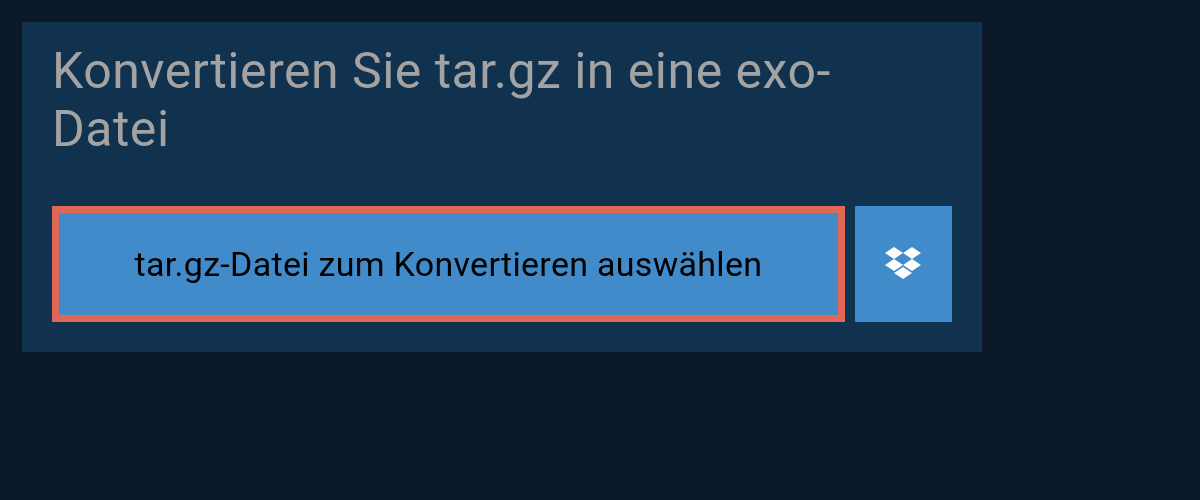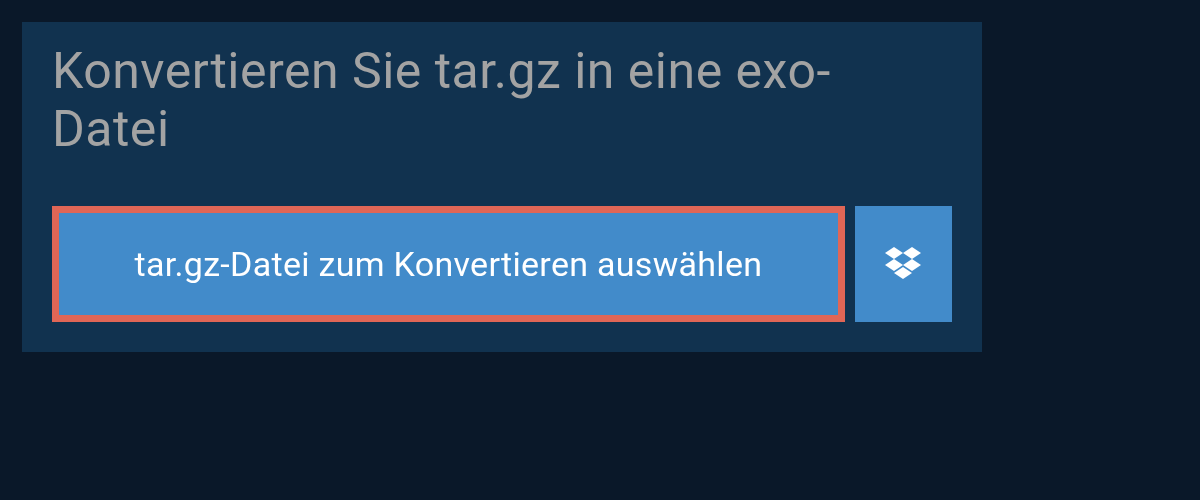--- a/index.html
+++ b/index.html
@@ -36,21 +36,21 @@
       display: flex;
       align-items: center;
       justify-content: center;
       background: #428bca;
       border: 7px solid #e06656;
       height: 116px;
       width: 800px;
       cursor: pointer;
     }
     .select-button-text {
-      color: #ffffff;
+      color: #000000;
       font-size: 34px;
       font-weight: 400;
       letter-spacing: 0.3px;
     }
     .dropbox-button {
       display: flex;
       align-items: center;
       justify-content: center;
       background: #428bca;
       width: 98px;

